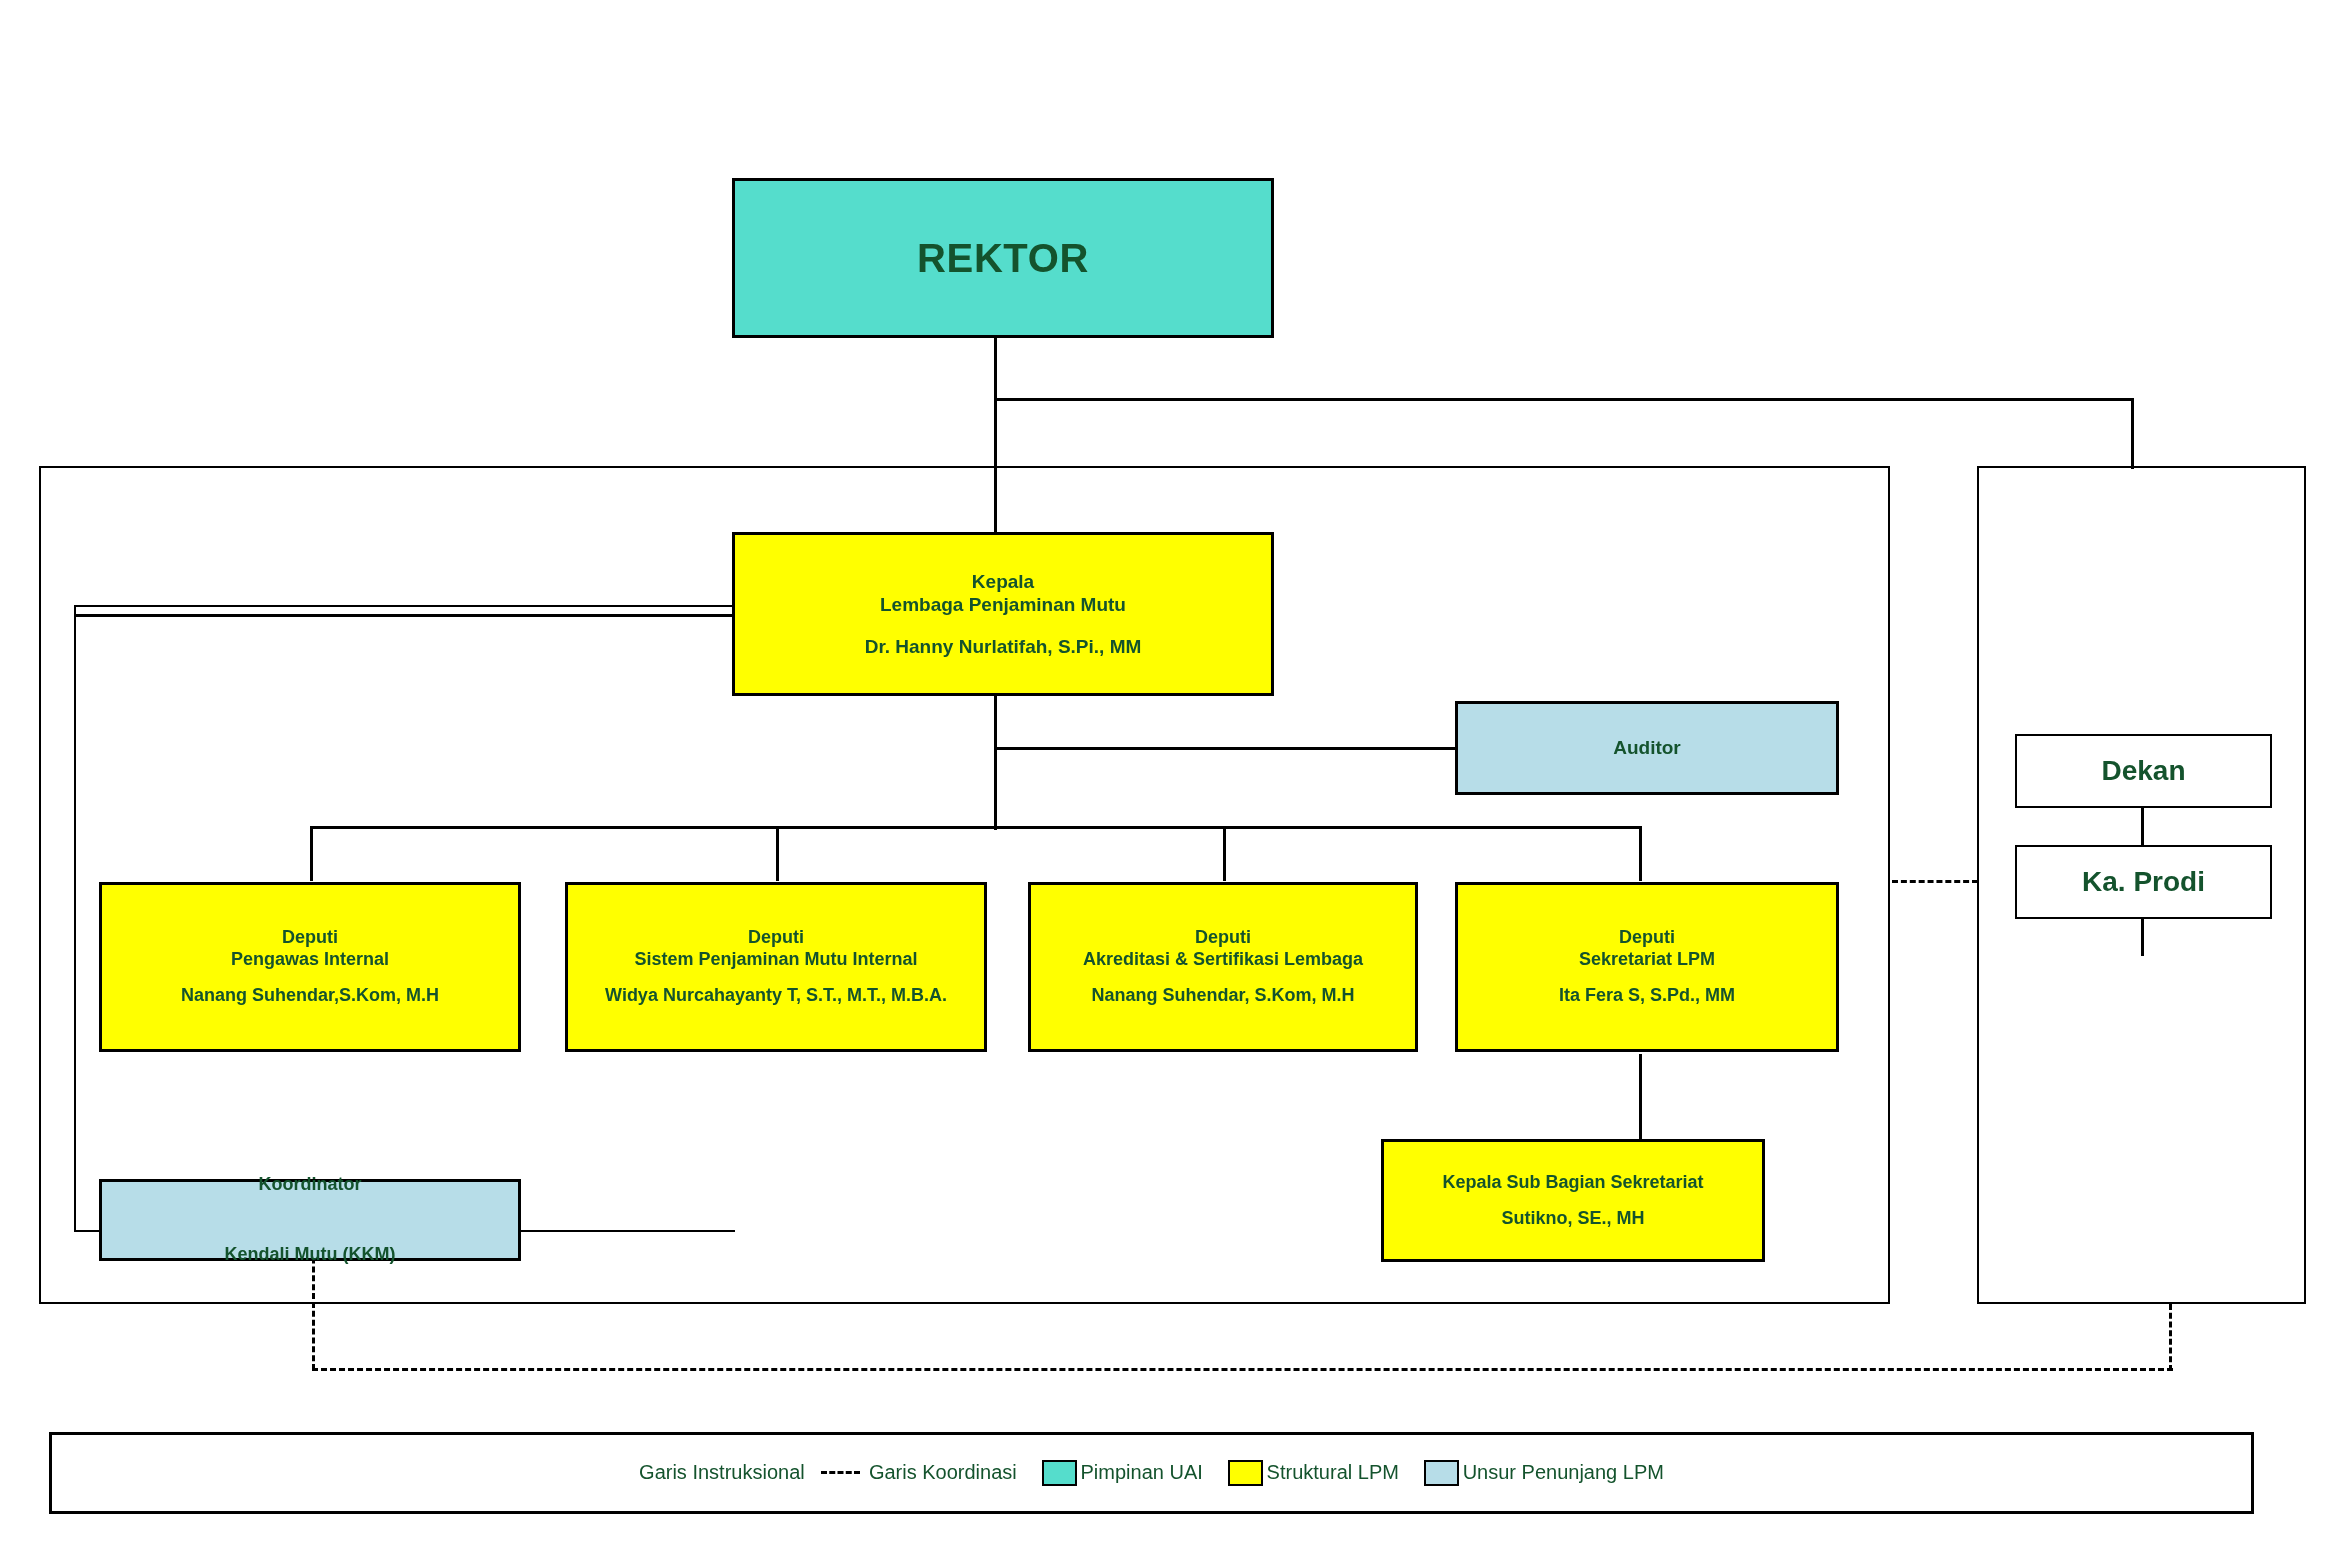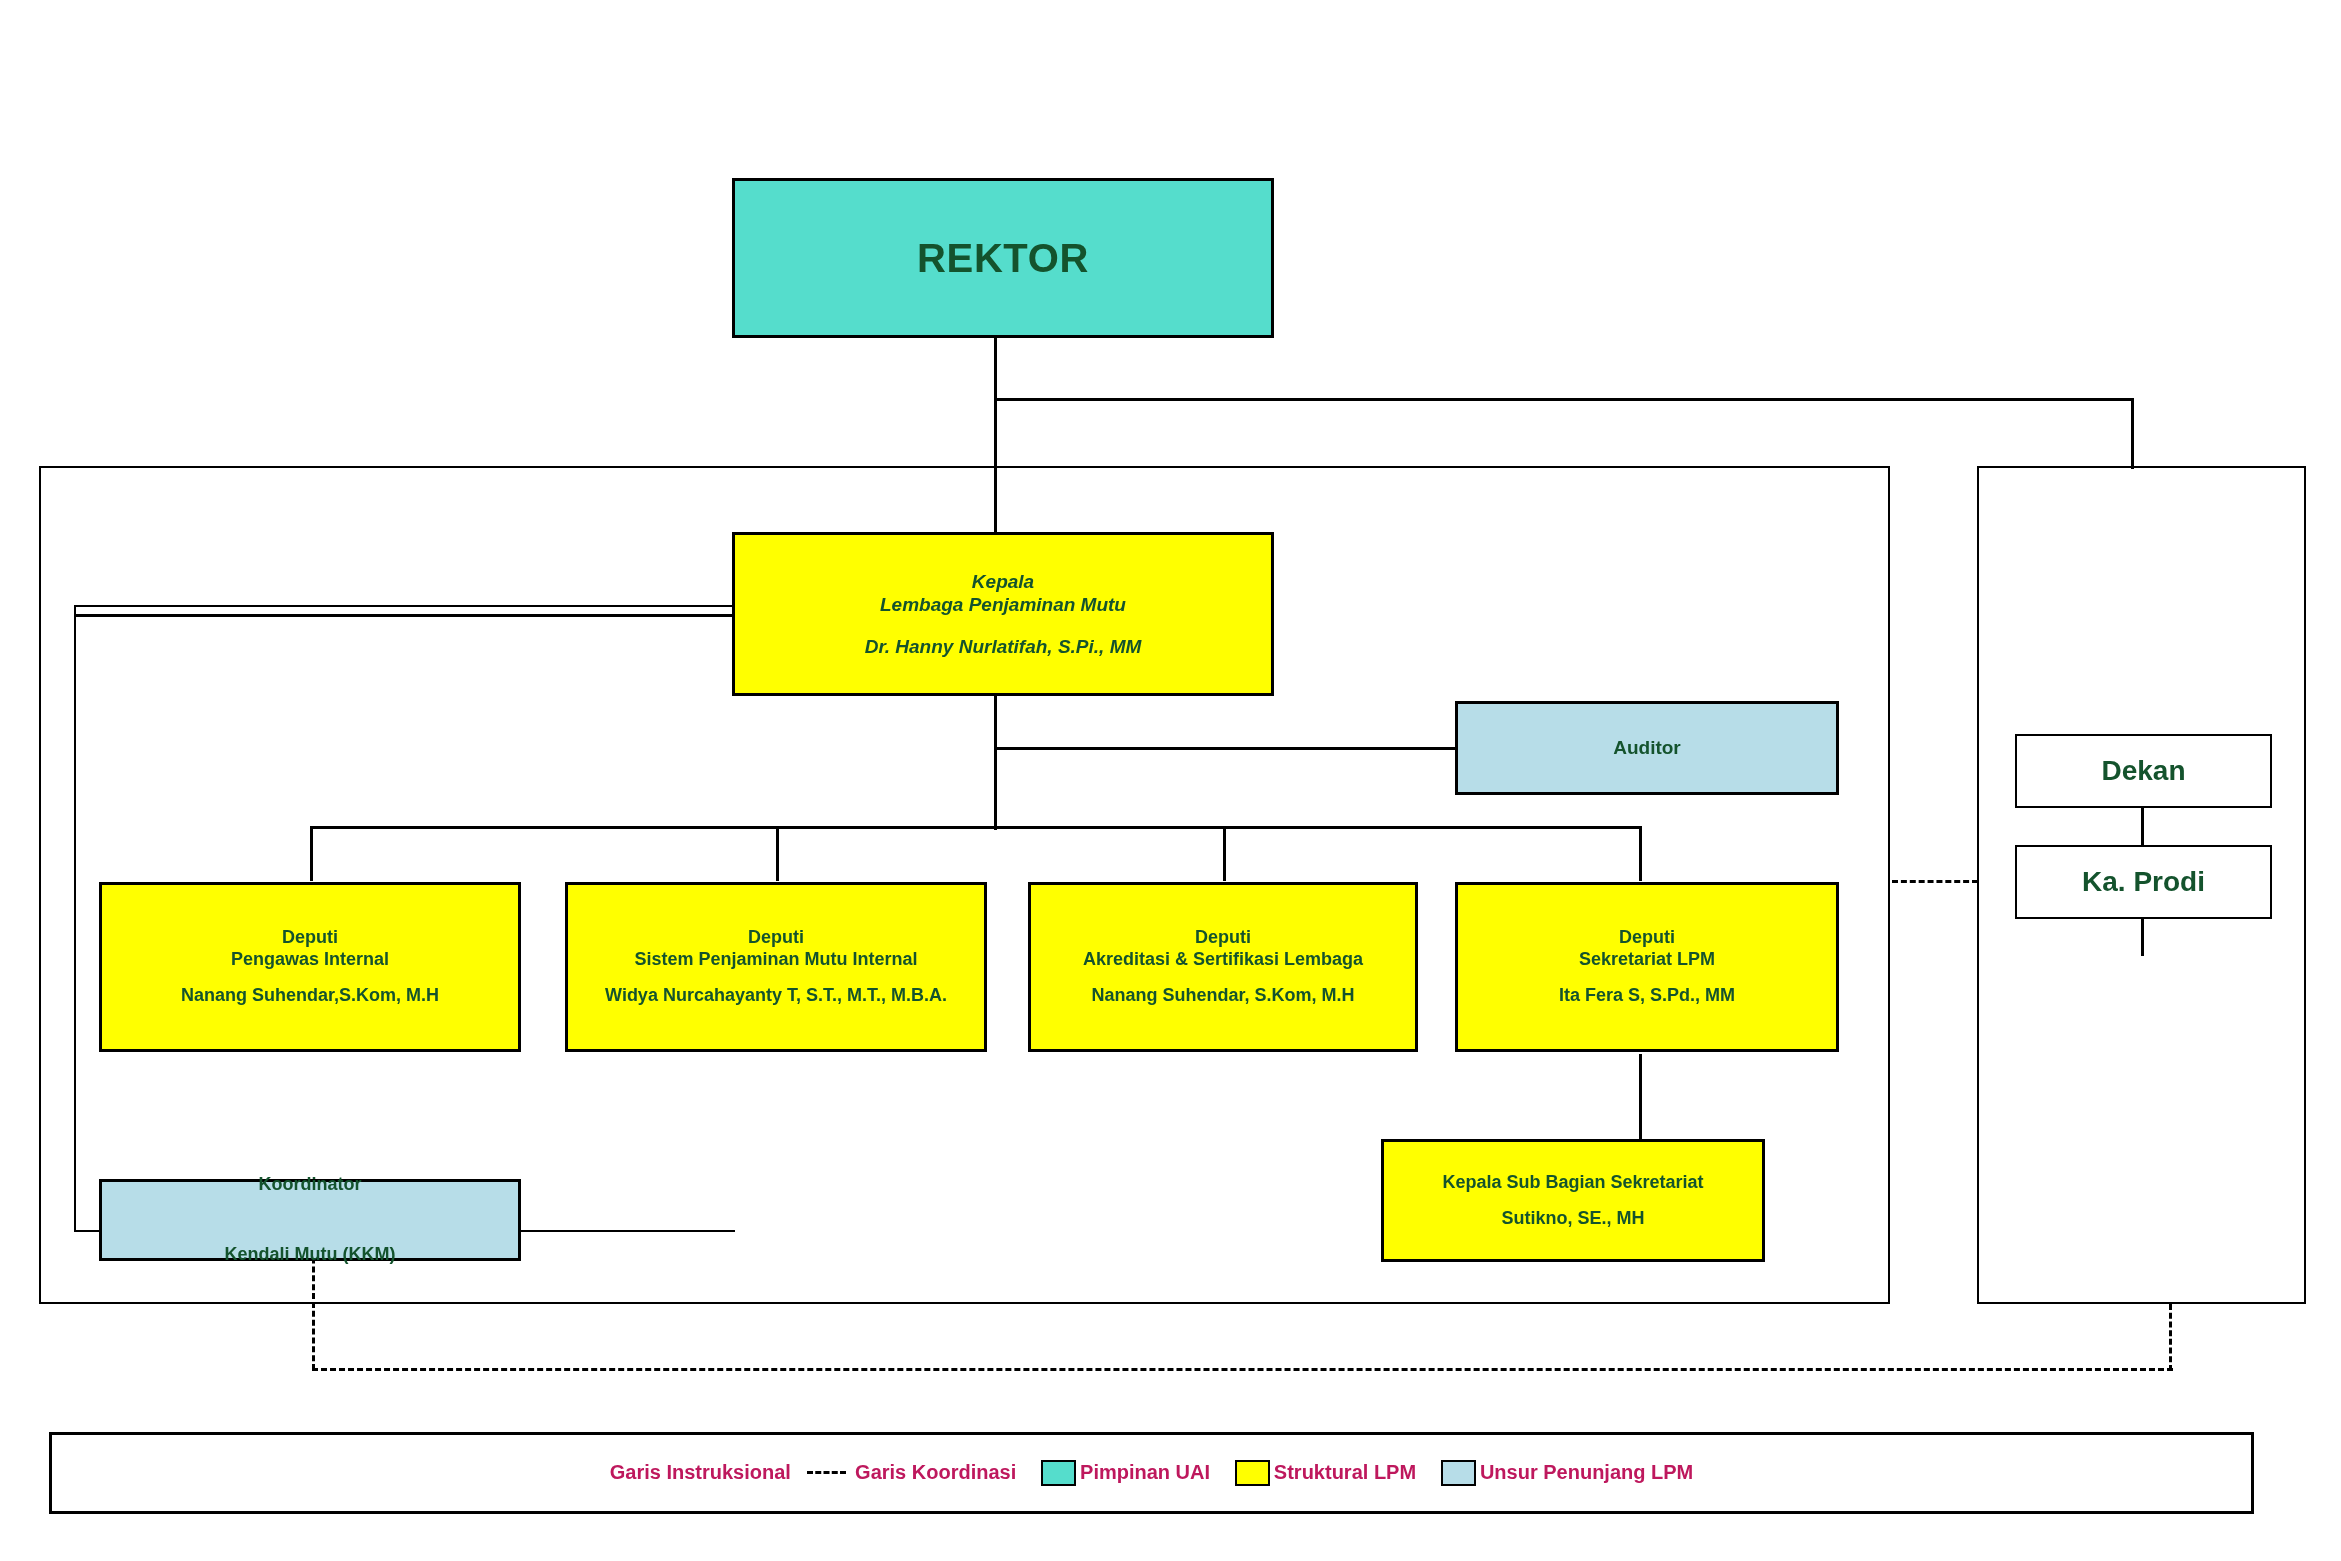--- a/index.html
+++ b/index.html
@@ -62,21 +62,21 @@
   
   #legend{
     position:absolute;
     left:49px;top:1432px;width:2205px;height:82px;
     border:3.1px solid #000;box-sizing:border-box;
     background:#fff;
     display:flex;align-items:center;justify-content:center;
     z-index:7;
   }
   .lg-row{display:flex;align-items:center;gap:0px;}
-  .lg-text{font-size:20px;font-weight:bold;color:#be185d;white-space:nowrap;}
+  .lg-text{font-size:20px;font-weight:normal;color:#14532d;white-space:nowrap;}
   .lg-dash{
     display:inline-block;width:39px;height:0;
     border-top:3.1px dashed #000;margin:0 8.8px 0 16.4px;
   }
   .lg-sw{
     display:inline-block;width:35px;height:26.4px;
     border:2.5px solid #000;box-sizing:border-box;
     margin-left:25px;margin-right:3.8px;
   }
 </style>
@@ -119,21 +119,21 @@
 
   <div class="dash-h" style="left:1892px;top:880px;width:86px;"></div>
 
   <div class="thin-v" style="left:2141px;top:807px;height:39px;"></div>
   <div class="thin-v" style="left:2141px;top:917px;height:39px;"></div>
 
   <div class="node fill-teal t-rektor" style="left:732px;top:178px;width:542px;height:160px;">
     <span class="ln">REKTOR</span>
   </div>
 
-  <div class="node fill-yellow t-kepala" style="left:732px;top:532px;width:542px;height:164px;font-style:italic;">
+  <div class="node fill-yellow t-kepala" style="left:732px;top:532px;width:542px;height:164px;">
     <span class="ln">Kepala</span>
     <span class="ln">Lembaga Penjaminan Mutu</span>
     <span class="gap"></span>
     <span class="ln">Dr. Hanny Nurlatifah, S.Pi., MM</span>
   </div>
 
   <div class="node fill-blue t-mid" style="left:1455px;top:701px;width:384px;height:94px;">
     <span class="ln">Auditor</span>
   </div>
 

